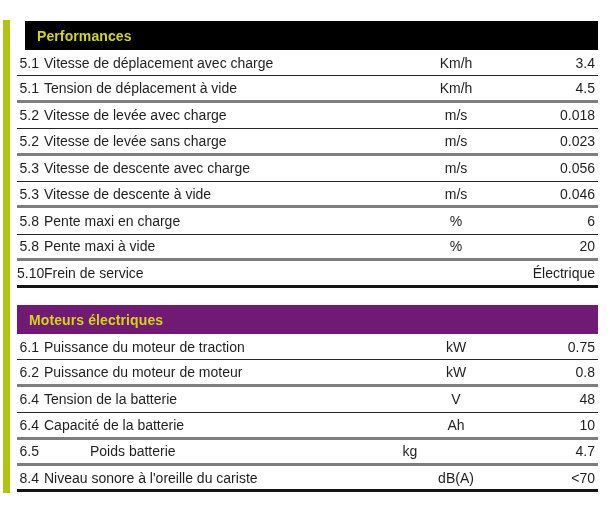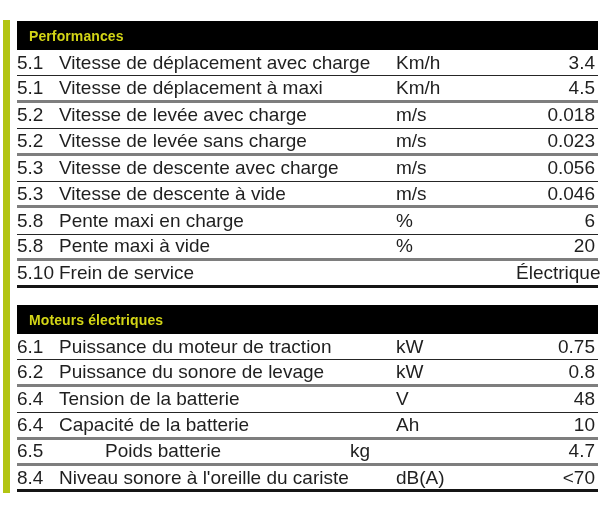--- a/index.html
+++ b/index.html
@@ -44,73 +44,73 @@
     font-size: 14px;
     letter-spacing: 0.1px;
   }
   .rows { width: 100%; }
   .row {
     display: flex;
     align-items: center;
     height: 26.4px;
     box-sizing: border-box;
     border-bottom: 1px solid #262626;
-    font-size: 19px;
+    font-size: 14px;
     color: #1f1f1f;
   }
   .rows .row:nth-child(even) { border-bottom: 3px solid #7e7e7e; }
   #table-moteurs .rows .row:nth-child(5) { border-bottom: 3px solid #7e7e7e; gap: 46px; }
   .rows .row:last-child { border-bottom: 3px solid #151515; }
   .cell-index {
     width: 22px;
     flex: 0 0 22px;
     text-align: right;
     white-space: nowrap;
   }
   .cell-label {
     flex: 1 1 auto;
-    margin-left: 20px;
+    margin-left: 5px;
     white-space: nowrap;
     overflow: hidden;
   }
   .cell-unit {
     width: 120px;
     flex: 0 0 120px;
-    text-align: left;
+    text-align: center;
     white-space: nowrap;
   }
   .cell-value {
     width: 82px;
     flex: 0 0 82px;
     text-align: right;
     padding-right: 3px;
     box-sizing: border-box;
     white-space: nowrap;
   }
 </style>
 </head>
 <body>
 
 <div id="screen">
   <div id="accent-bar" style="background: rgb(178, 196, 18);"></div>
 
   <div class="spec-table" id="table-performances">
-    <div class="table-header" style="background: rgb(0, 0, 0);">
+    <div class="table-header" style="background: rgb(0, 0, 0); margin-left: 8px;">
       <span class="table-title" style="color: rgb(211, 213, 22);">Performances</span>
     </div>
     <div class="rows">
         <div class="row">
           <span class="cell-index">5.1</span>
           <span class="cell-label">Vitesse de déplacement avec charge</span>
           <span class="cell-unit">Km/h</span>
           <span class="cell-value">3.4</span>
         </div>
         <div class="row">
           <span class="cell-index">5.1</span>
-          <span class="cell-label">Vitesse de déplacement à maxi</span>
+          <span class="cell-label">Tension de déplacement à vide</span>
           <span class="cell-unit">Km/h</span>
           <span class="cell-value">4.5</span>
         </div>
         <div class="row">
           <span class="cell-index">5.2</span>
           <span class="cell-label">Vitesse de levée avec charge</span>
           <span class="cell-unit">m/s</span>
           <span class="cell-value">0.018</span>
         </div>
         <div class="row">
@@ -146,33 +146,33 @@
         <div class="row">
           <span class="cell-index">5.10</span>
           <span class="cell-label">Frein de service</span>
           <span class="cell-unit"></span>
           <span class="cell-value">Électrique</span>
         </div>
       </div>
   </div>
 
   <div class="spec-table" id="table-moteurs">
-    <div class="table-header" style="background: #000000;">
+    <div class="table-header" style="background: #701a75;">
       <span class="table-title" style="color: rgb(211, 213, 22);">Moteurs électriques</span>
     </div>
     <div class="rows">
         <div class="row">
           <span class="cell-index">6.1</span>
           <span class="cell-label">Puissance du moteur de traction</span>
           <span class="cell-unit">kW</span>
           <span class="cell-value">0.75</span>
         </div>
         <div class="row">
           <span class="cell-index">6.2</span>
-          <span class="cell-label">Puissance du sonore de levage</span>
+          <span class="cell-label">Puissance du moteur de moteur</span>
           <span class="cell-unit">kW</span>
           <span class="cell-value">0.8</span>
         </div>
         <div class="row">
           <span class="cell-index">6.4</span>
           <span class="cell-label">Tension de la batterie</span>
           <span class="cell-unit">V</span>
           <span class="cell-value">48</span>
         </div>
         <div class="row">

